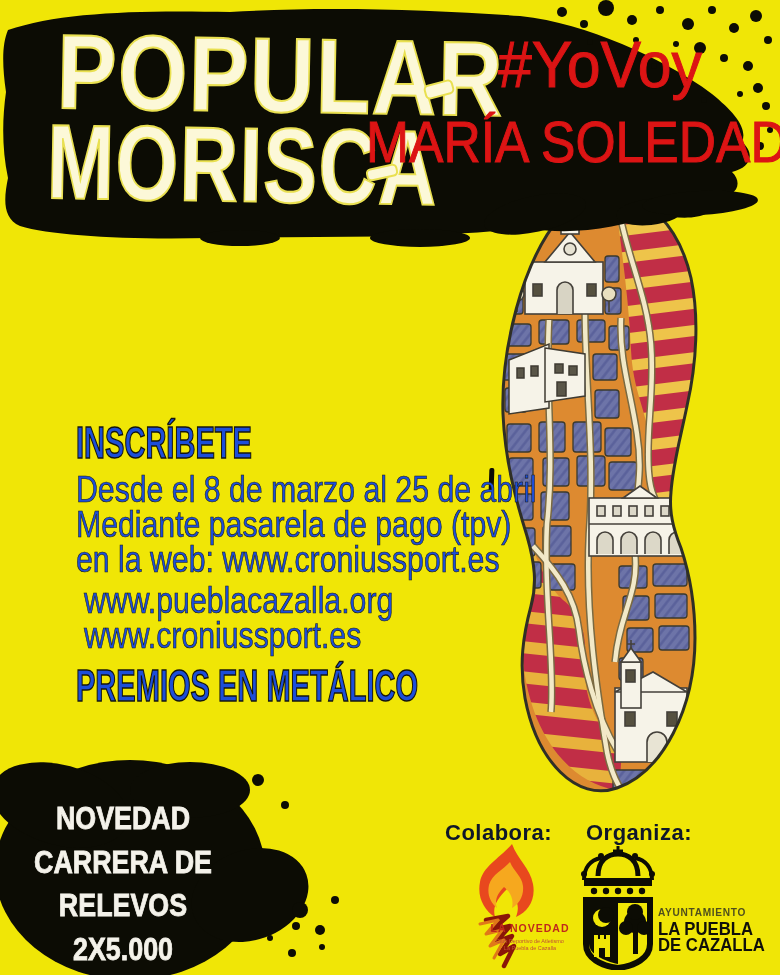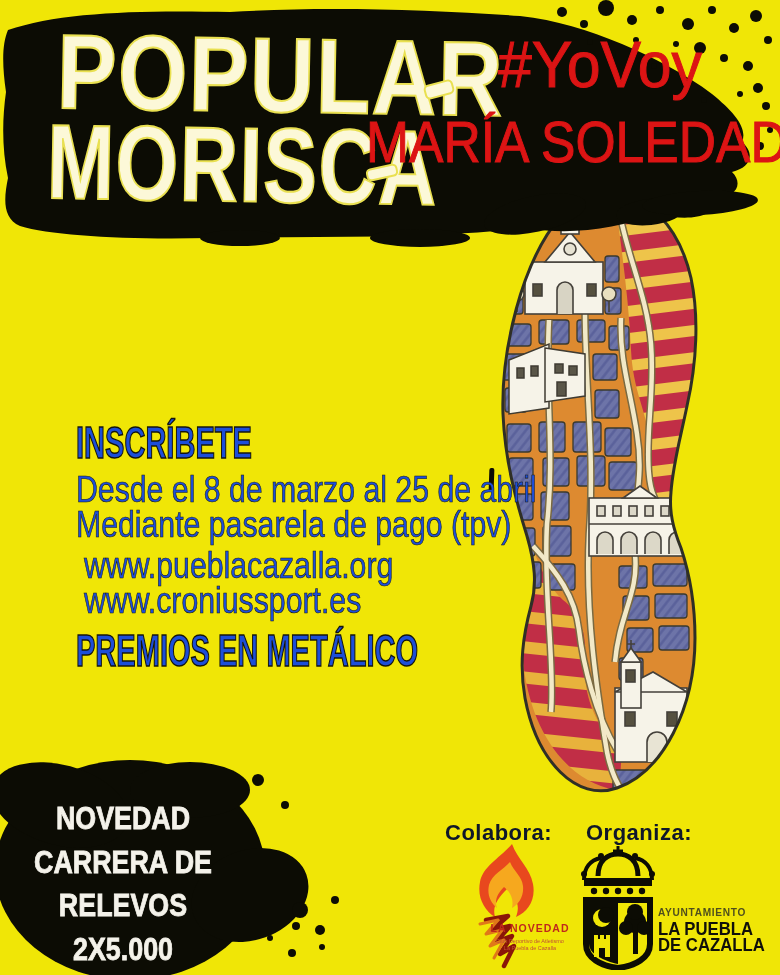--- a/index.html
+++ b/index.html
@@ -224,20 +224,21 @@
 
   <div class="red-overlay" style="left:498px;top:28px;font-size:64px;transform:scaleX(.95);">#YoVoy</div>
   <div class="red-overlay" style="left:366px;top:108px;font-size:58px;transform:scaleX(.89);">MARÍA SOLEDAD</div>
 
 
   <div class="sections">
     <div class="h-cond"><span>INSCRÍBETE</span></div>
     <div class="body-lines mt6">
       <div><span>Desde el 8 de marzo al 25 de abril</span></div>
       <div><span>Mediante pasarela de pago (tpv)</span></div>
+      <div><span>en la web: www.croniussport.es</span></div>
     </div>
     <div class="body-lines links mt6">
       <div><span>www.pueblacazalla.org</span></div>
       <div><span>www.croniussport.es</span></div>
     </div>
     <div class="h-cond mt10"><span>PREMIOS EN METÁLICO</span></div>
   </div>
 
   <svg class="abs" style="left:0;top:745px;z-index:5" width="360" height="230" viewBox="0 0 360 230">
     <g fill="#0c0c04">

